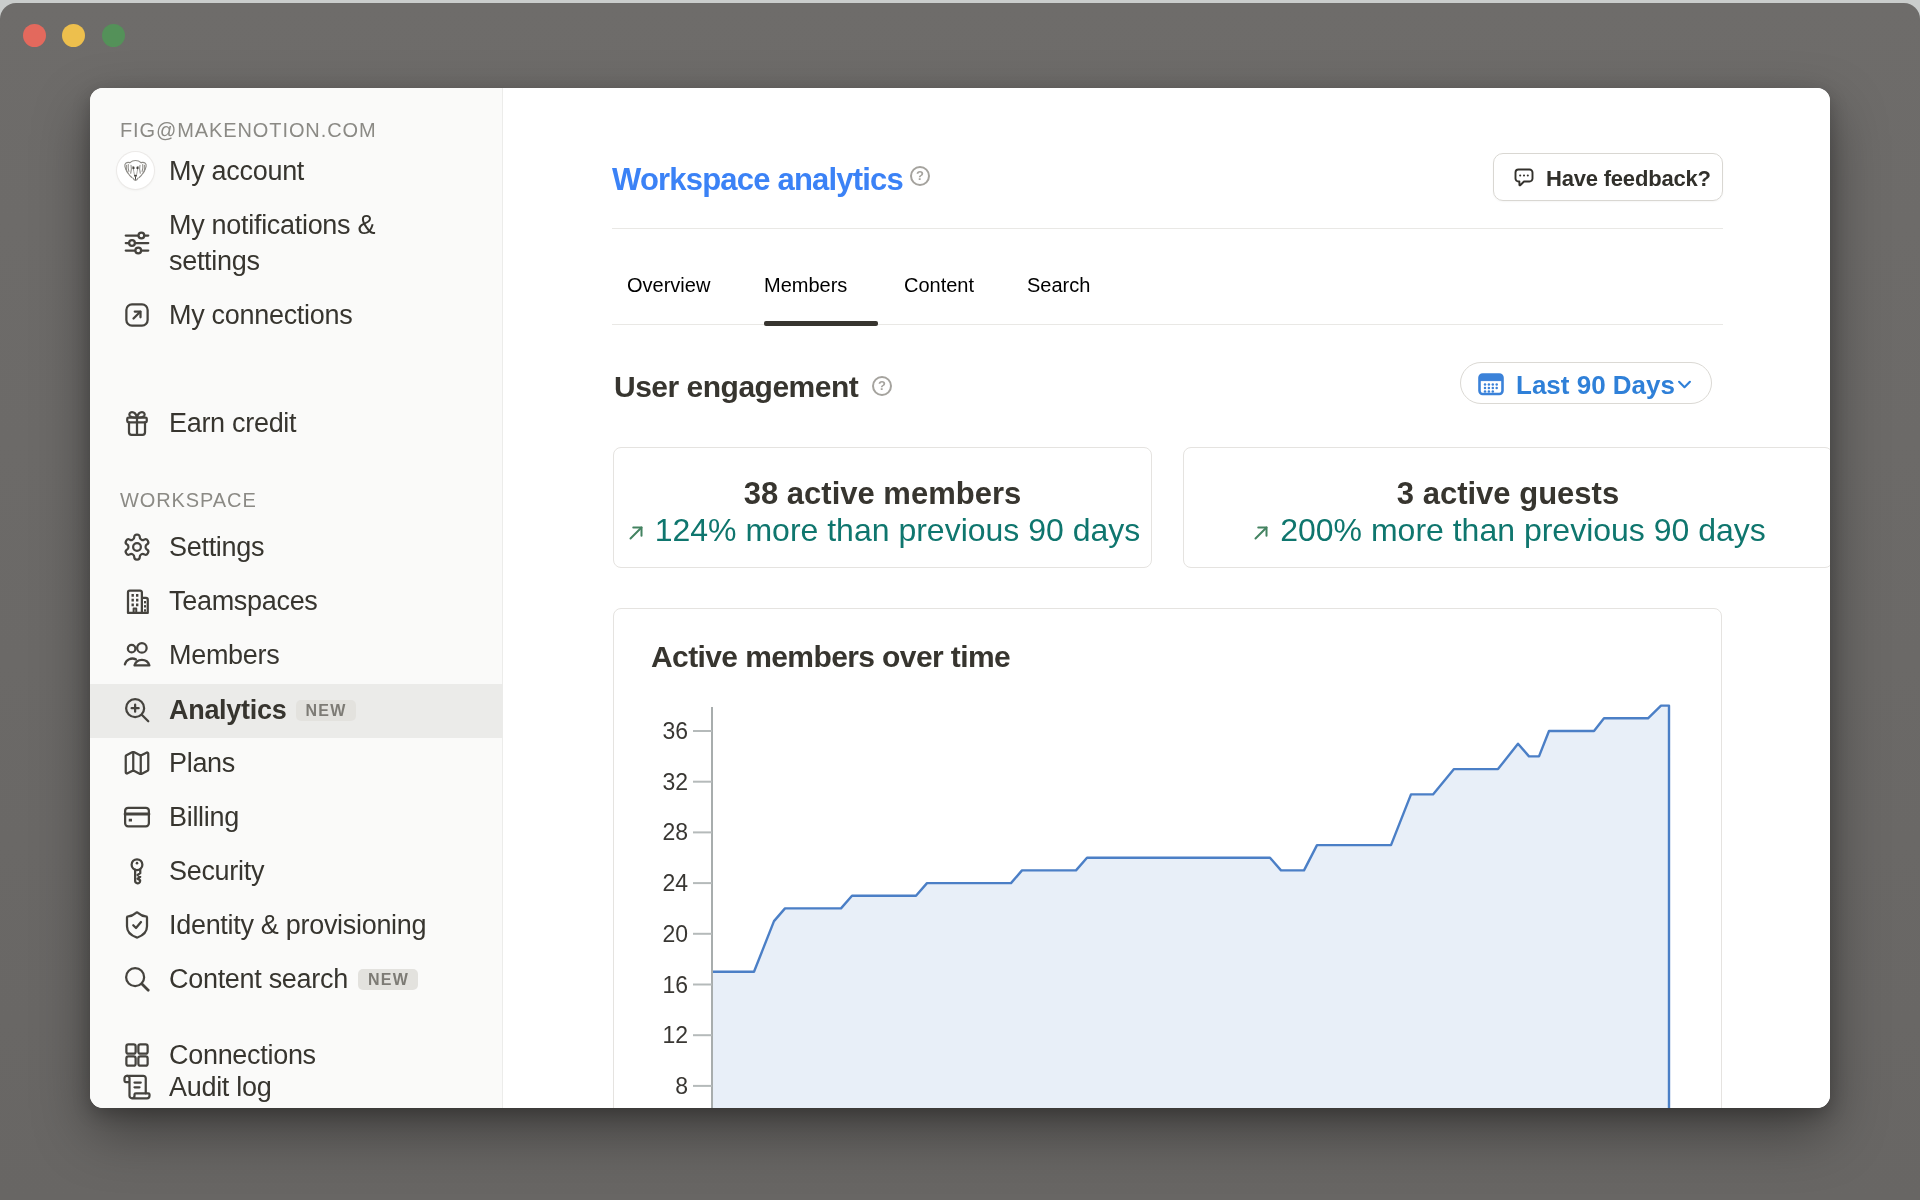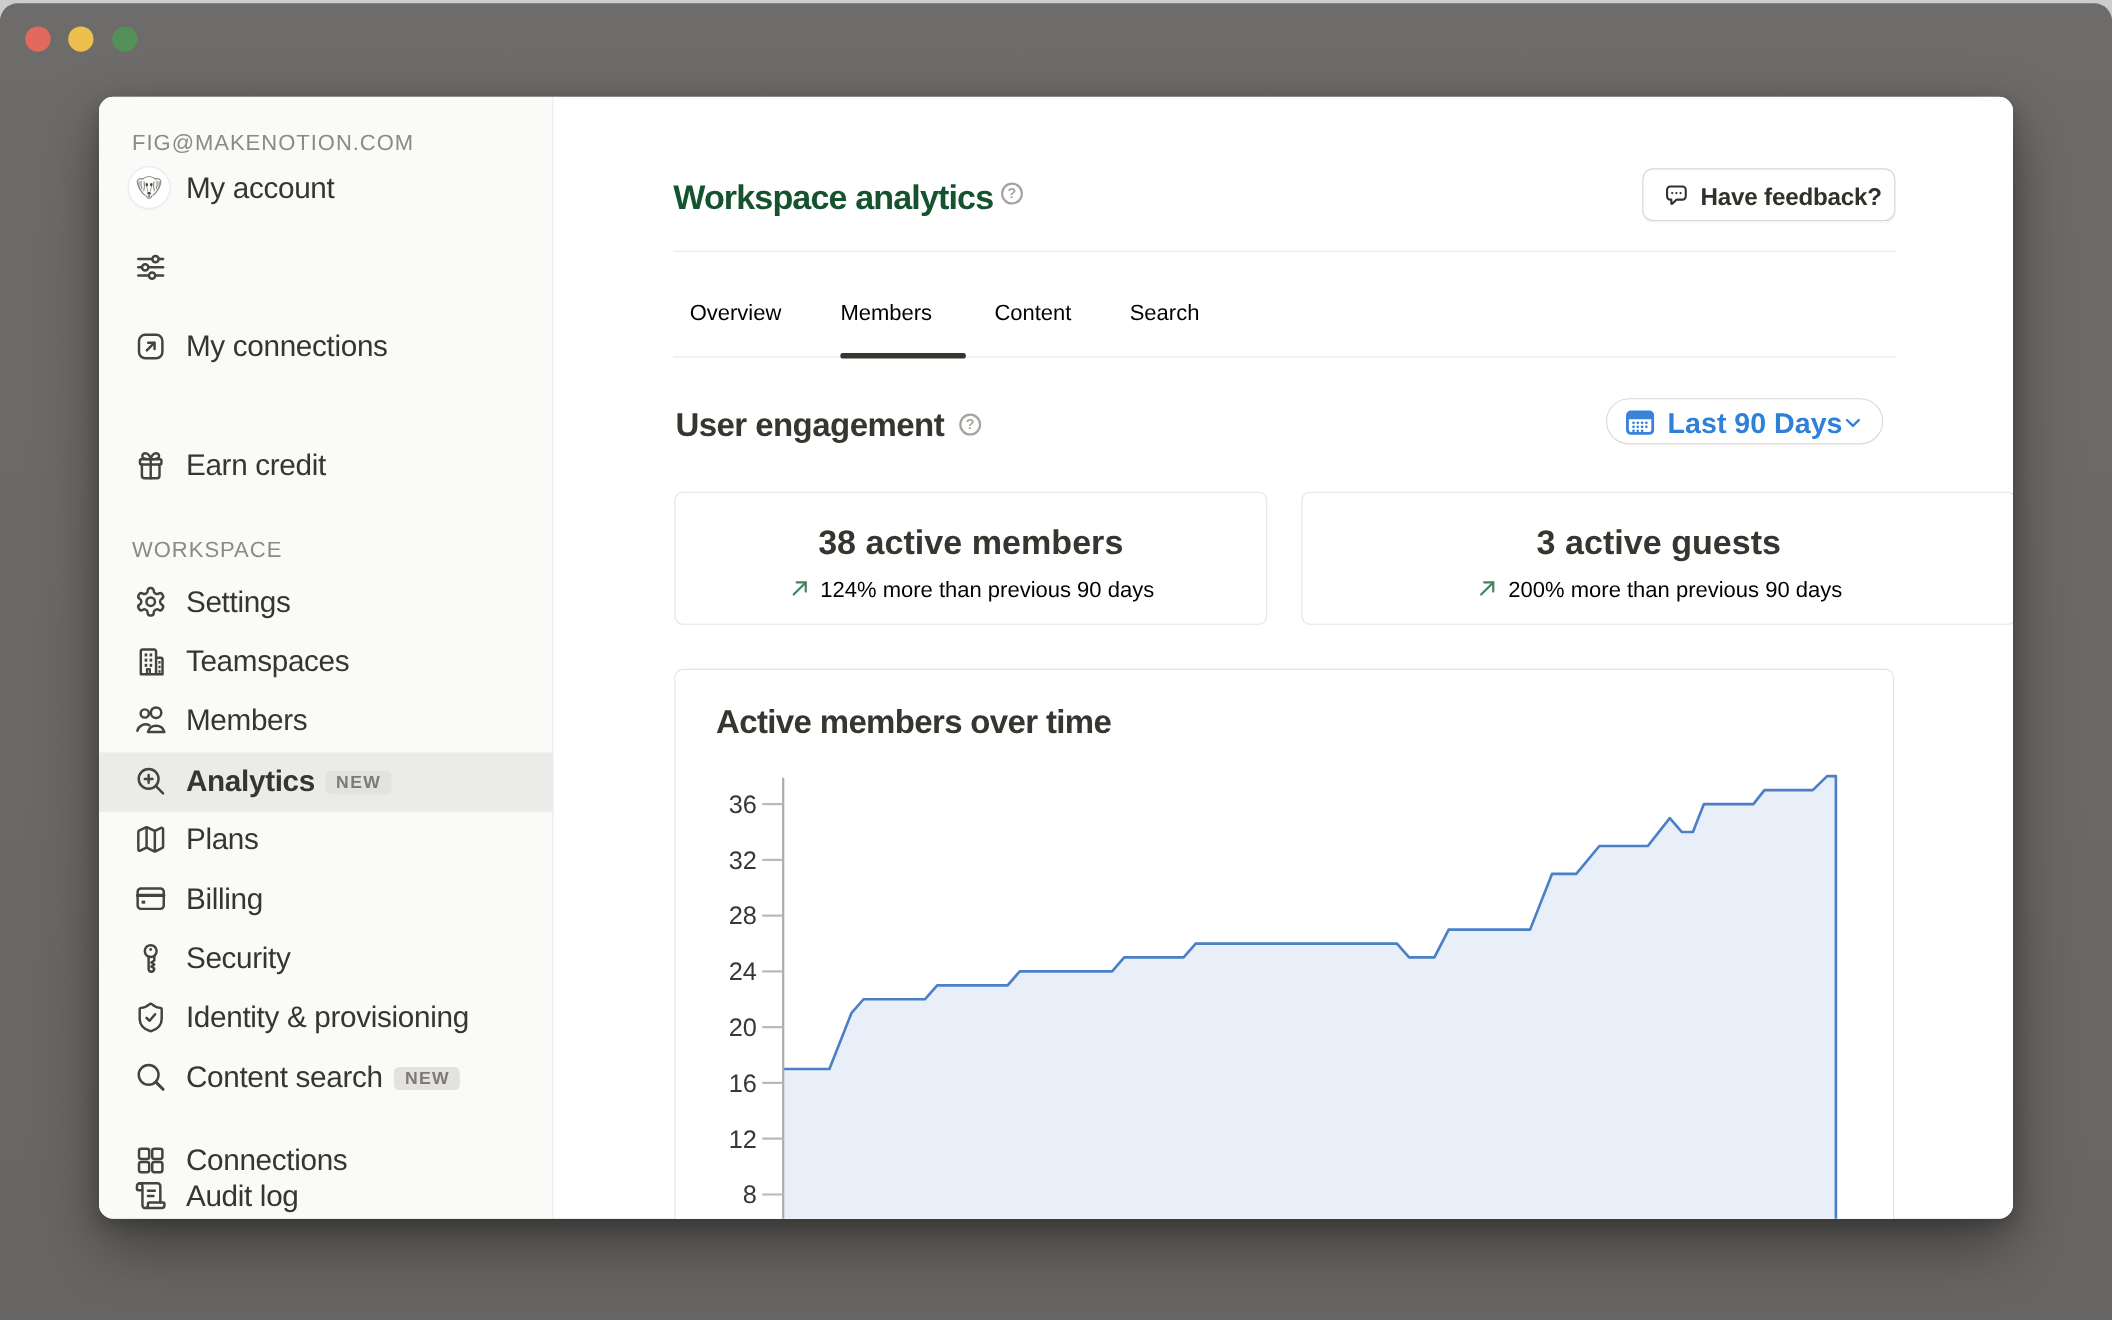--- a/index.html
+++ b/index.html
@@ -9,33 +9,33 @@
 .light{position:absolute;width:23px;height:23px;border-radius:50%;top:24px}
 .window{position:absolute;left:90px;top:88px;width:1740px;height:1020px;background:#fff;border-radius:13px;box-shadow:0 24px 56px rgba(0,0,0,.38),0 6px 18px rgba(0,0,0,.22);overflow:hidden}
 .sidebar{position:absolute;left:0;top:0;width:413px;height:100%;background:#fafaf9;border-right:1px solid #ececea}
 .srow{position:absolute;left:0;width:413px;height:54px;display:flex;align-items:center}
 .srow .ic{position:absolute;left:32px;width:30px;height:30px;color:#45433e}
 .srow .lbl{position:absolute;left:79px;font-size:27px;letter-spacing:-0.3px;color:#37352f;white-space:nowrap}
 .slabel{position:absolute;left:30px;font-size:20px;color:#8b8a85;letter-spacing:0.9px;font-weight:500}
 .hl{position:absolute;left:0;top:596px;width:413px;height:54px;background:#ebebe9}
 .badge{display:inline-block;font-size:16px;font-weight:700;color:#7d7b75;letter-spacing:1.2px;background:#e3e2de;border-radius:5px;padding:2px 9px 2px 10px;height:21px;line-height:17px;vertical-align:3px}
 .main{position:absolute;left:414px;top:0;width:1326px;height:1020px;background:#fff}
-.h1{position:absolute;left:108px;top:74px;font-size:31px;letter-spacing:-0.8px;font-weight:700;color:#14532d}
+.h1{position:absolute;left:108px;top:74px;font-size:31px;letter-spacing:-0.8px;font-weight:700;color:#3b82f6}
 .help{position:absolute;width:20px;height:20px;border-radius:50%;border:2px solid #a5a39e;color:#a5a39e;font-size:13px;font-weight:700;text-align:center;line-height:16px}
 .fbbtn{position:absolute;left:989px;top:65px;width:230px;height:48px;border:1px solid #d9d7d2;border-radius:10px;background:#fff;box-shadow:0 1px 2px rgba(0,0,0,.04)}
 .fbbtn .txt{position:absolute;left:52px;top:12px;font-size:22px;font-weight:700;color:#31302b;white-space:nowrap;letter-spacing:-0.2px}
 .divider{position:absolute;left:108px;width:1111px;height:1px;background:#e9e8e5}
 .tab{position:absolute;top:186px;font-size:20px;color:#000000}
 .tabline{position:absolute;left:260px;top:233px;width:114px;height:5px;background:#37352f;border-radius:2px;z-index:2}
 .h2{position:absolute;left:110px;top:282px;font-size:30px;letter-spacing:-0.5px;font-weight:700;color:#37352f}
 .pill{position:absolute;left:956px;top:274px;width:252px;height:42px;border:1px solid #dbd9d4;border-radius:21px;background:#fff}
 .pill .txt{position:absolute;left:55px;top:7px;font-size:26px;font-weight:700;color:#2f80d8;white-space:nowrap}
 .card{position:absolute;top:359px;height:121px;border:1px solid #e5e3e0;border-radius:8px;background:#fff;text-align:center}
 .card .big{font-size:31px;font-weight:700;color:#37352f;margin-top:28px}
-.card .sub{font-size:20px;color:#000000;margin-top:12px}
+.card .sub{font-size:32px;color:#0f766e;}
 .chartcard{position:absolute;left:109px;top:520px;width:1109px;height:530px;border:1px solid #e5e3e0;border-radius:8px;background:#fff}
 .chartcard h3{position:absolute;left:37px;top:31px;font-size:30px;letter-spacing:-0.6px;font-weight:700;color:#37352f}
 </style>
 </head>
 <body>
 <div class="gpanel"></div>
 <div class="light" style="left:23px;background:#e3695d"></div>
 <div class="light" style="left:62px;background:#edbf4d"></div>
 <div class="light" style="left:102px;background:#549159"></div>
 <div class="window">
@@ -61,20 +61,21 @@
       </div>
     <div class="srow" style="top:119px;height:72px">
         <svg class="ic" viewBox="0 0 24 24" fill="none" stroke="currentColor" stroke-width="1.8" stroke-linecap="round" stroke-linejoin="round">
           <line x1="3" y1="6" x2="21" y2="6"></line>
           <line x1="3" y1="12" x2="21" y2="12"></line>
           <line x1="3" y1="18" x2="21" y2="18"></line>
           <circle cx="15.5" cy="6" r="2.3" fill="#fafaf9"></circle>
           <circle cx="8" cy="12" r="2.3" fill="#fafaf9"></circle>
           <circle cx="13" cy="18" r="2.3" fill="#fafaf9"></circle>
         </svg>
+        <div class="lbl" style="line-height:36px">My notifications &amp;<br>settings</div>
       </div>
     <div class="srow" style="top:200px;height:54px">
         <svg class="ic" viewBox="0 0 24 24" fill="none" stroke="currentColor" stroke-width="1.8" stroke-linecap="round" stroke-linejoin="round">
           <rect x="3.5" y="3.5" width="17" height="17" rx="4.5"></rect>
           <line x1="9.2" y1="14.8" x2="14.6" y2="9.4"></line>
           <path d="M10.2 9.2h4.6v4.6"></path>
         </svg>
         <div class="lbl">My connections</div>
       </div>
     <div class="srow" style="top:308px;height:54px">

